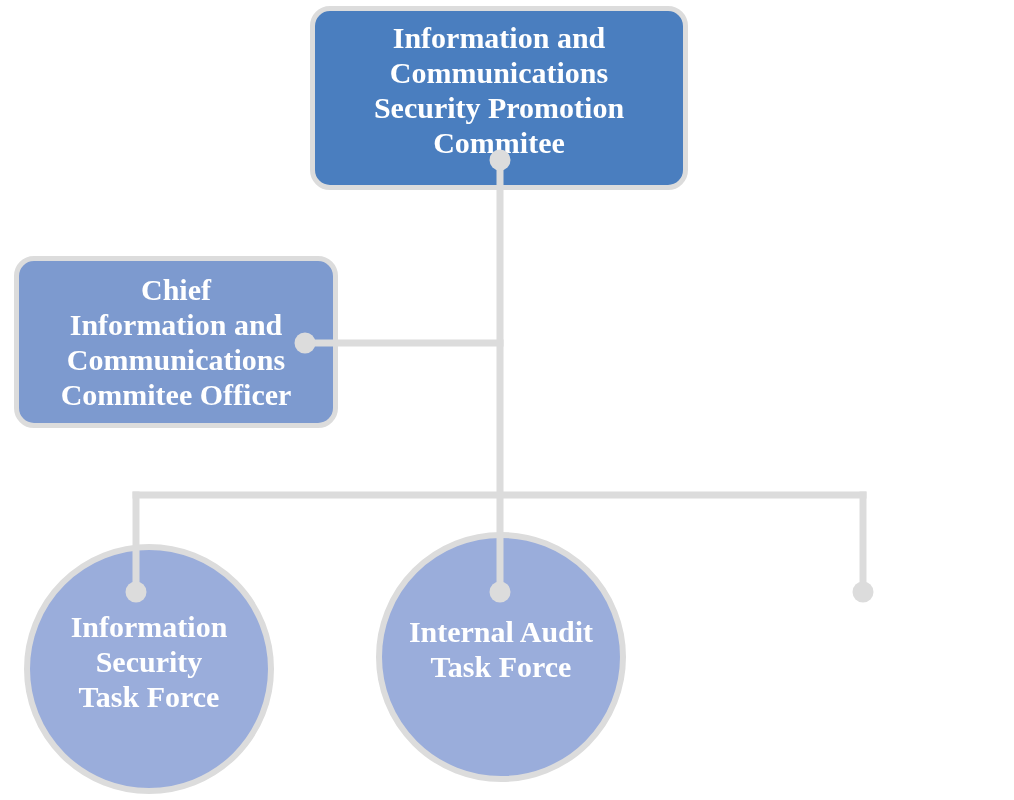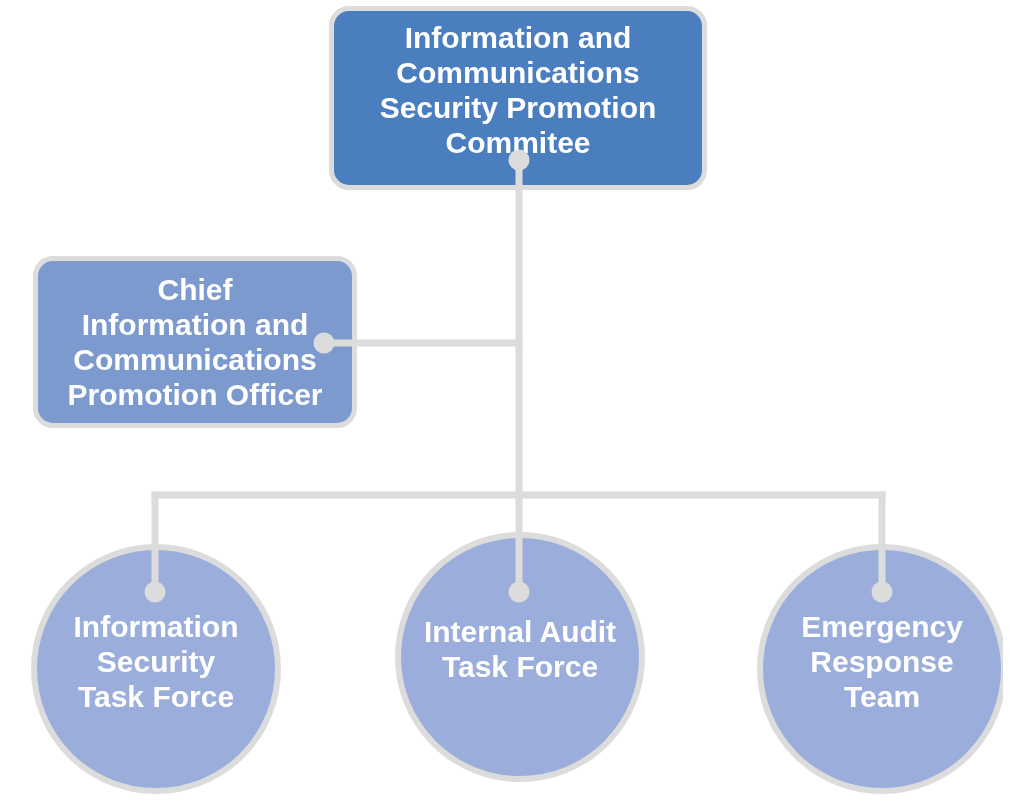--- a/index.html
+++ b/index.html
@@ -6,22 +6,21 @@
     margin: 0;
     padding: 0;
     background: #ffffff;
   }
   .canvas {
     position: relative;
     width: 984px;
     height: 800px;
     background: #ffffff;
     overflow: hidden;
-    font-family: Liberation Sans, sans-serif;
-    margin-left: 19px;
+    font-family: Liberation Serif, serif;
   }
   .connectors {
     position: absolute;
     left: 0;
     top: 0;
     width: 1014px;
     height: 800px;
     z-index: 2;
     pointer-events: none;
   }
@@ -51,21 +50,21 @@
     height: 184px;
     background: #4a7ebf;
   }
   .officer {
     left: 14px;
     top: 256px;
     width: 324px;
     height: 172px;
     background: #7d9acf;
   }
-  .circle-1 { left: 12px;  top: 544px; }
+  .circle-1 { left: 24px;  top: 544px; }
   .circle-2 { left: 376px; top: 532px; }
   .circle-3 { left: 738px; top: 544px; }
   .label {
     white-space: pre-line;
     text-align: center;
     color: #ffffff;
     font-weight: bold;
     font-size: 30px;
     line-height: 35px;
   }
@@ -83,39 +82,34 @@
     <span class="label">Information and
 Communications
 Security Promotion
 Commitee</span>
   </div>
 
   <div class="node box officer">
     <span class="label">Chief
 Information and
 Communications
-Promotion Officer</span>
+Commitee Officer</span>
   </div>
 
   <div class="node circle circle-1">
     <span class="label">Information
 Security
 Task Force</span>
   </div>
 
   <div class="node circle circle-2">
     <span class="label">Internal Audit
 Task Force</span>
   </div>
 
-  <div class="node circle circle-3">
-    <span class="label">Emergency
-Response
-Team</span>
-  </div>
 
   <svg class="connectors" viewBox="0 0 1014 800" xmlns="http://www.w3.org/2000/svg" aria-hidden="true">
     <g stroke="#dcdcdc" stroke-width="7" stroke-linecap="square" fill="none">
 
       <line x1="500" y1="160" x2="500" y2="592"></line>
 
       <line x1="305" y1="343" x2="500" y2="343"></line>
 
       <line x1="136" y1="495" x2="863" y2="495"></line>
 

